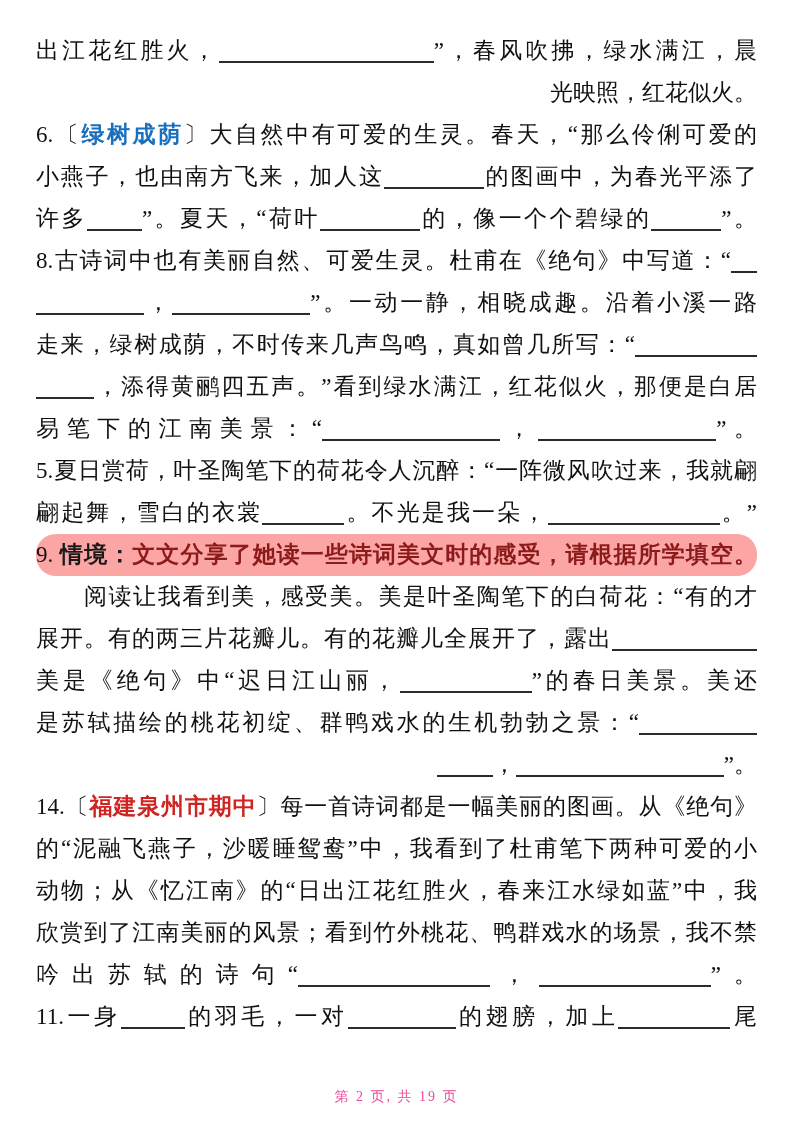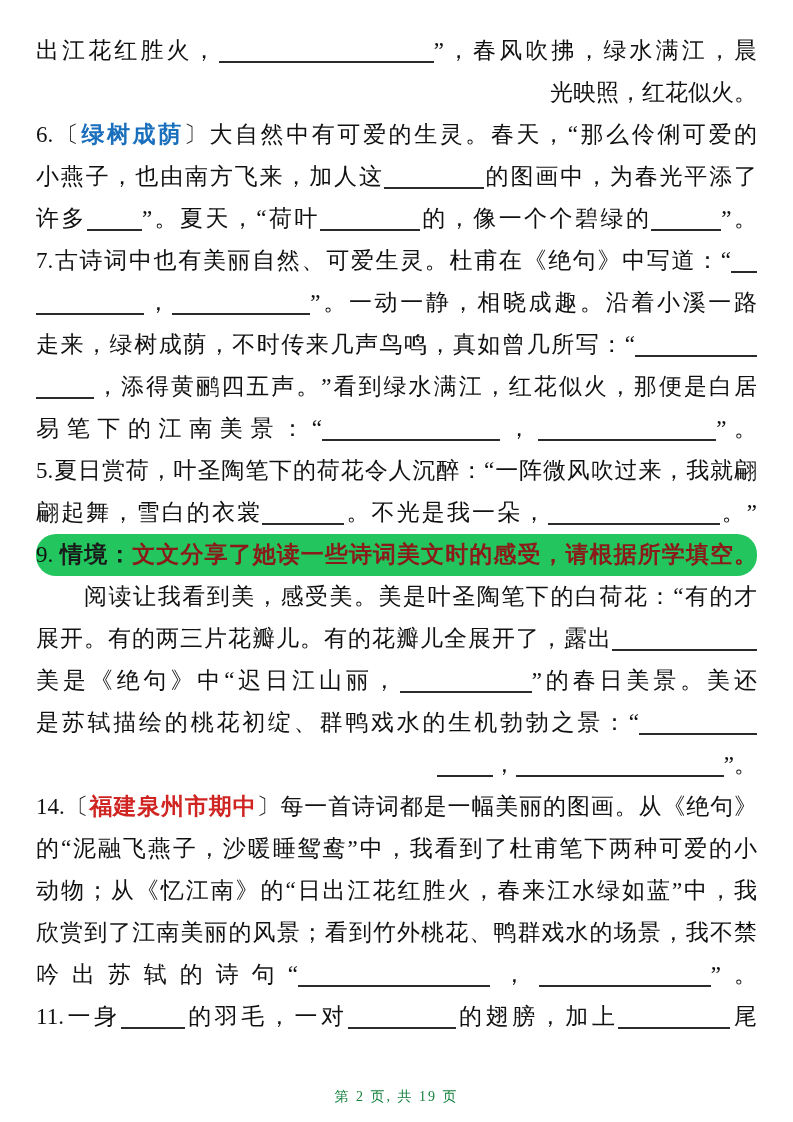--- a/index.html
+++ b/index.html
@@ -23,32 +23,32 @@
   .line.short { text-align:right; }
   .line.short::after { content:none; }
   .bl {
     display:inline-block;
     border-bottom:2px solid #2b2b2b;
     height:26px;
     vertical-align:-5px;
   }
   .tag-blue { color:#1a6fbd; font-weight:bold; }
   .tag-red  { color:#cf2422; font-weight:bold; }
-  .hl-line  { background:#22c55e;border-radius:20px; }
+  .hl-line  { background:#fca5a5;border-radius:20px; }
   .hl-label { color:#1a1a1a; font-weight:bold; }
   .hl-text  { color:#8b1a1a; font-weight:bold; }
   .indent1  { text-indent:48px; }
   .footer {
     position:absolute;
     left:0; bottom:16px;
     width:100%;
     text-align:center;
     font-size:14px;
     letter-spacing:2px;
-    color:#15803d;
+    color:#ec4899;
   }
 </style>
 </head>
 <body>
 
 <div class="page">
   <div class="content">
 
     <div class="line">
       <span>出江花红胜火，</span><span class="bl" style="width:215px"></span><span>”，春风吹拂，绿水满江，晨</span>
@@ -64,21 +64,21 @@
 
     <div class="line">
       <span>小燕子，也由南方飞来，加人这</span><span class="bl" style="width:100px"></span><span>的图画中，为春光平添了</span>
     </div>
 
     <div class="line">
       <span>许多</span><span class="bl" style="width:55px"></span><span>”。夏天，“荷叶</span><span class="bl" style="width:100px"></span><span>的，像一个个碧绿的</span><span class="bl" style="width:70px"></span><span>”。</span>
     </div>
 
     <div class="line">
-      <span>7.古诗词中也有美丽自然、可爱生灵。杜甫在《绝句》中写道：“</span><span class="bl" style="width:26px"></span>
+      <span>8.古诗词中也有美丽自然、可爱生灵。杜甫在《绝句》中写道：“</span><span class="bl" style="width:26px"></span>
     </div>
 
     <div class="line">
       <span class="bl" style="width:108px"></span><span>，</span><span class="bl" style="width:138px"></span><span>”。一动一静，相晓成趣。沿着小溪一路</span>
     </div>
 
     <div class="line">
       <span>走来，绿树成荫，不时传来几声鸟鸣，真如曾几所写：“</span><span class="bl" style="width:122px"></span>
     </div>
 

